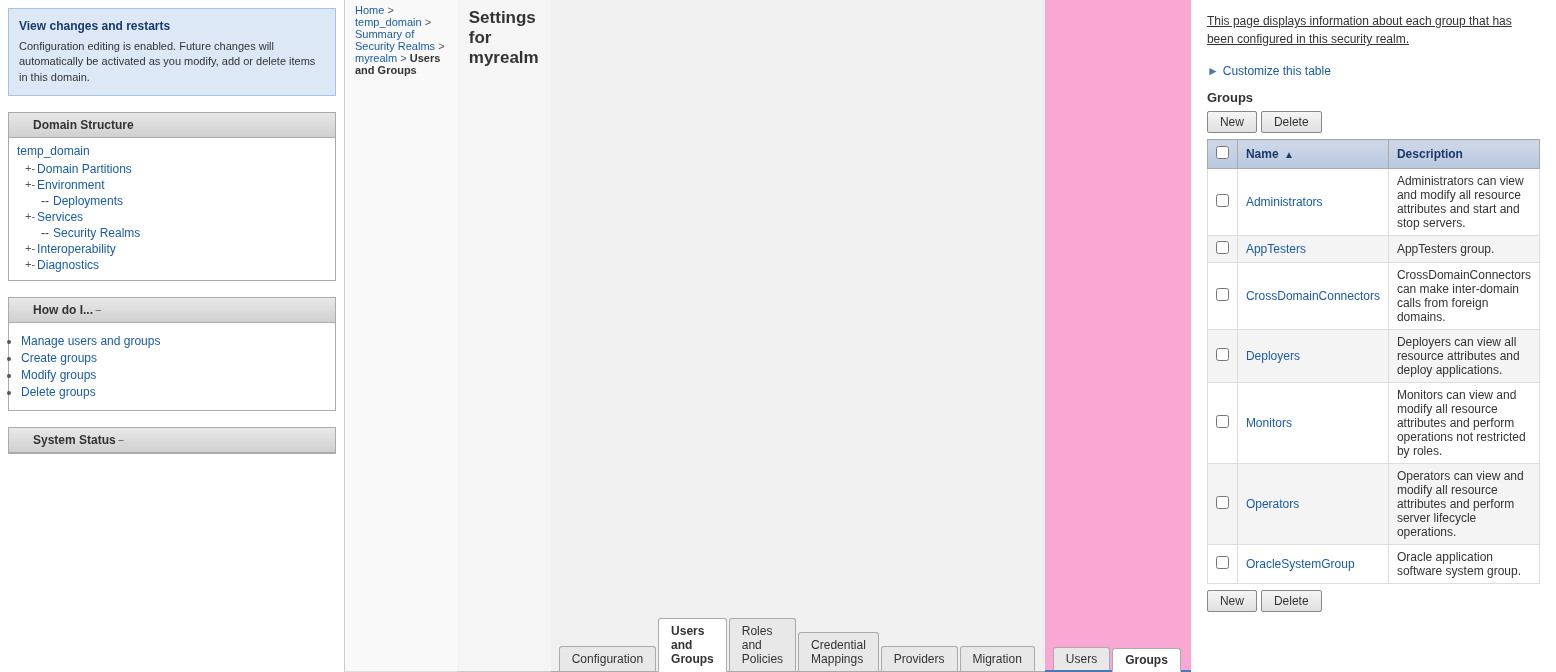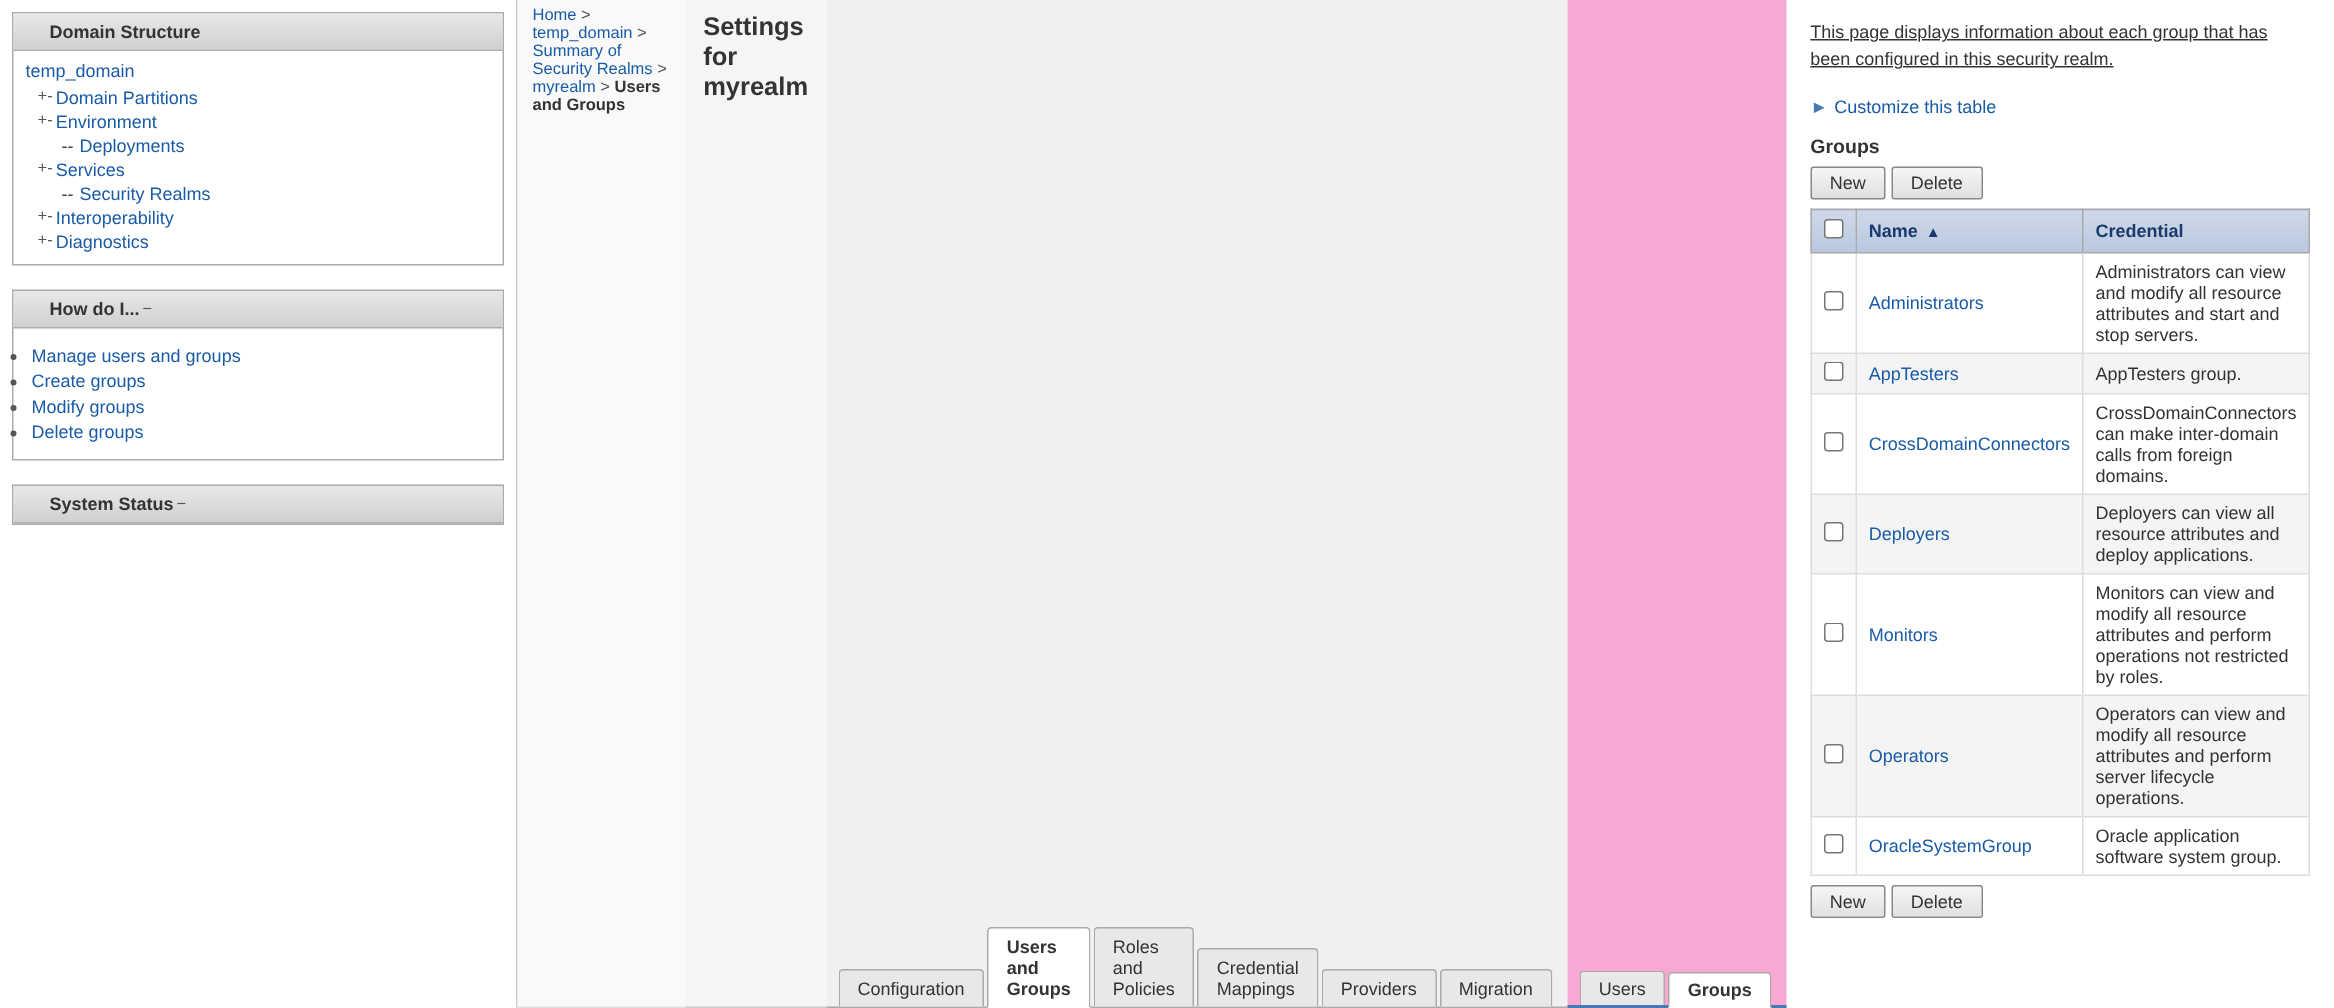--- a/index.html
+++ b/index.html
@@ -73,20 +73,24 @@
     
     .collapse-btn { background: none; border: none; cursor: pointer; font-size: 11px; color: #555; padding: 0 2px; }
   </style>
 </head>
 <body>
 
 <div class="layout">
 
   <div class="sidebar">
 
+    <div class="view-changes-box">
+      <div class="view-changes-title">View changes and restarts</div>
+      <div class="view-changes-text">Configuration editing is enabled. Future changes will automatically be activated as you modify, add or delete items in this domain.</div>
+    </div>
 
     <div class="domain-structure-box">
       <div class="section-header">
         <span>Domain Structure</span>
       </div>
       <div class="tree">
         <a class="tree-root">temp_domain</a>
         <div class="tree-item">
           <span class="tree-expander">+-</span>
           <a>Domain Partitions</a>
@@ -185,21 +189,21 @@
       <table class="groups-table">
         <thead>
           <tr>
             <th class="th-checkbox">
               <input type="checkbox" style="">
             </th>
             <th>
               <span>Name</span>
               <span class="sort-icon">▲</span>
             </th>
-            <th>Credential</th>
+            <th>Description</th>
           </tr>
         </thead>
         <tbody id="groups-tbody">
             <tr>
               <td class="td-checkbox"><input type="checkbox" style=""></td>
               <td><a class="name-link" href="#">Administrators</a></td>
               <td>Administrators can view and modify all resource attributes and start and stop servers.</td>
             </tr>
             <tr>
               <td class="td-checkbox"><input type="checkbox" style=""></td>

